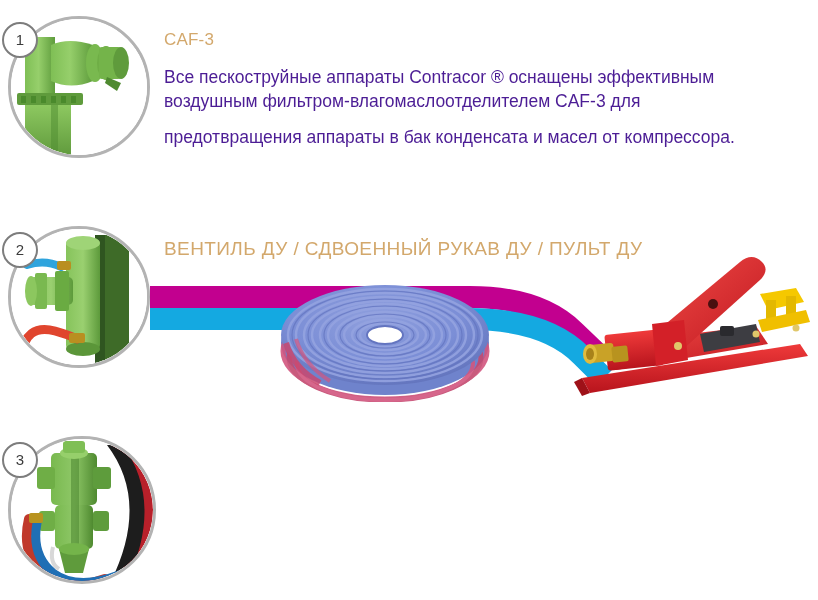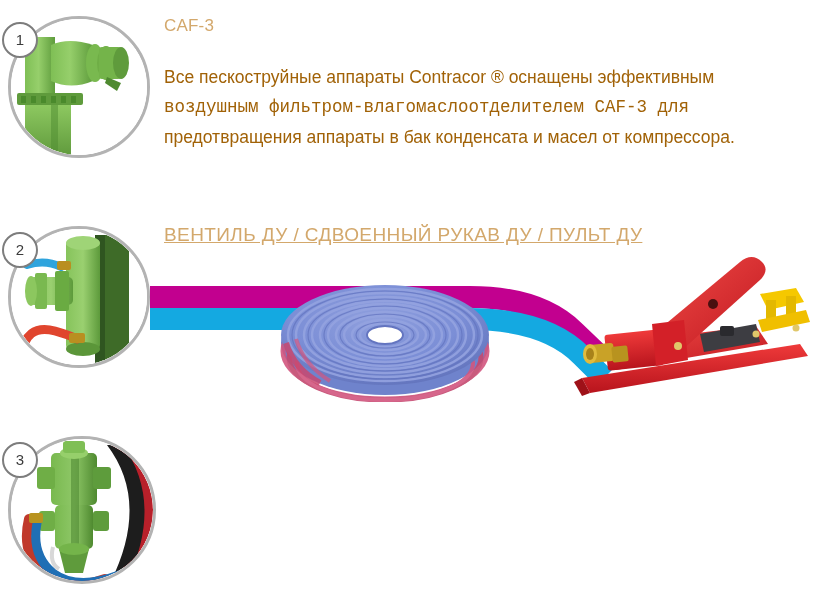--- a/index.html
+++ b/index.html
@@ -52,27 +52,28 @@
     font-family: "Liberation Sans", sans-serif;
     z-index: 40;
   }
 
   
   .sec-title {
     position: absolute;
     color: #d3a86c;
     font-family: "Liberation Sans", sans-serif;
     white-space: nowrap;
+    margin-top: 14px;
   }
   .sec-title.small { font-size: 17px; letter-spacing: .2px; }
   .sec-title.caps  { font-size: 19px; letter-spacing: .4px; }
 
   .body-text {
     position: absolute;
-    color: #a16207;
+    color: #4c1d95;
     font-size: 17.5px;
     line-height: 30px;
     font-family: "Liberation Sans", sans-serif;
     white-space: nowrap;
   }
 
   
   .band-svg { position: absolute; left: 0; top: 0; }
 
   
@@ -126,21 +127,21 @@
       </svg>
     </div>
   </div>
   <div class="num-badge" style="left:2px; top:22px;">
     <span>1</span>
   </div>
 
   <div class="sec-title small" style="left:164px; top:16px;">CAF-3</div>
 
   <div class="body-text" style="left:164px; top:62px;">Все пескоструйные аппараты Contracor ® оснащены эффективным</div>
-  <div class="body-text" style="left:164px; top:92px;font-family:Liberation Mono, monospace;">воздушным фильтром-влагомаслоотделителем CAF-3 для</div>
+  <div class="body-text" style="left:164px; top:86px;">воздушным фильтром-влагомаслоотделителем CAF-3 для</div>
   <div class="body-text" style="left:164px; top:122px;">предотвращения аппараты в бак конденсата и масел от компрессора.</div>
 
   <div class="photo-circle" style="left:8px; top:226px; width:142px; height:142px;">
     <div class="photo-inner">
       <svg width="142" height="142" viewBox="0 0 142 142">
         <defs>
           <linearGradient id="gr3" x1="0" y1="0" x2="1" y2="0">
             <stop offset="0" stop-color="#86c35b"></stop>
             <stop offset="0.5" stop-color="#9ad070"></stop>
             <stop offset="1" stop-color="#5d9a3b"></stop>
@@ -165,21 +166,21 @@
 
         <path d="M10 128 q4 -34 34 -26 q14 4 22 8" stroke="#e0452e" stroke-width="9" fill="none" stroke-linecap="round"></path>
         <rect x="58" y="104" width="16" height="10" rx="2" fill="#b98f20"></rect>
       </svg>
     </div>
   </div>
   <div class="num-badge" style="left:2px; top:232px;">
     <span>2</span>
   </div>
 
-  <div class="sec-title caps" style="left:164px; top:224px;text-decoration:underline;">ВЕНТИЛЬ ДУ / СДВОЕННЫЙ РУКАВ ДУ / ПУЛЬТ ДУ</div>
+  <div class="sec-title caps" style="left:164px; top:224px;">ВЕНТИЛЬ ДУ / СДВОЕННЫЙ РУКАВ ДУ / ПУЛЬТ ДУ</div>
 
   <svg class="band-svg" width="818" height="600">
 
     <path d="M150 297 L470 297 Q540 297 575 332 L600 356" stroke="#c2008f" stroke-width="22" fill="none" stroke-linecap="butt"></path>
     <path d="M150 319 L468 319 Q546 319 582 356 L604 378" stroke="#14a9e1" stroke-width="22" fill="none" stroke-linecap="butt"></path>
   </svg>
 
   <div class="coil" style="left:280px; top:277px; width:210px; height:125px;">
     <svg width="210" height="125" viewBox="0 0 210 125">
       <defs>

